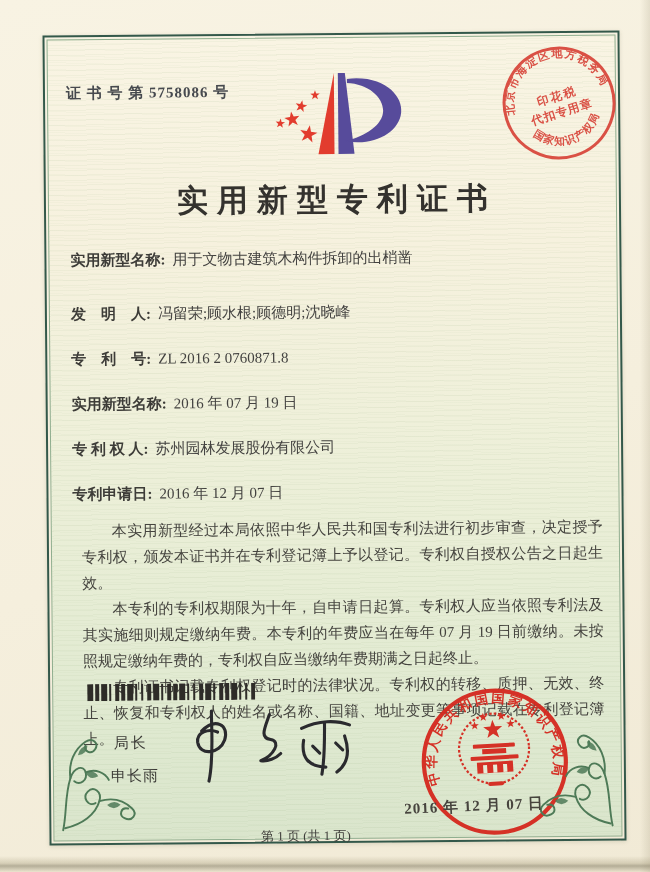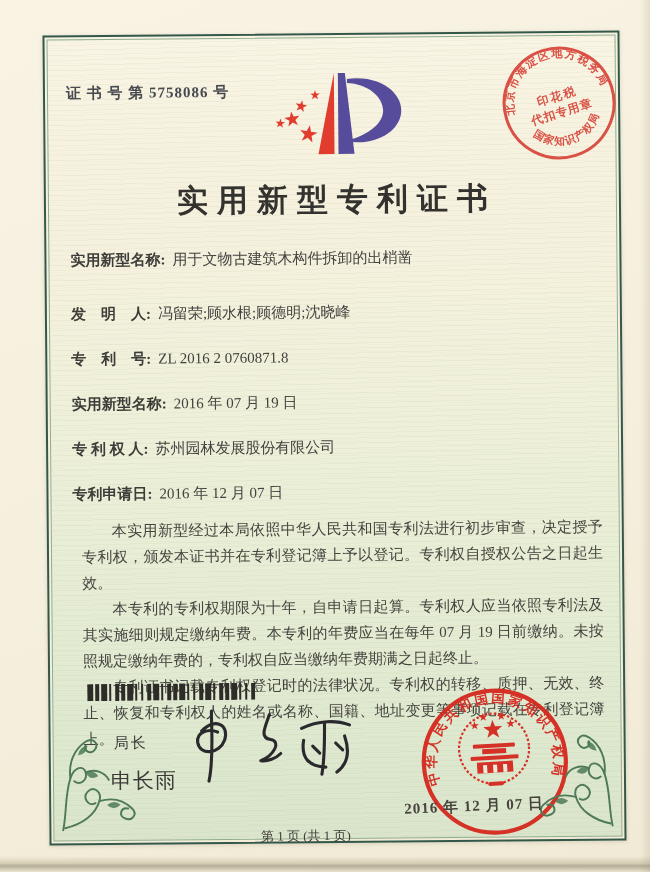--- a/index.html
+++ b/index.html
@@ -46,21 +46,21 @@
 
   .paras{left:30px;width:521px;top:478px;font-size:15px;line-height:26px;
     color:#45443f;text-align:justify;}
   .paras p{margin:0;text-indent:2em;}
 
   .barcode{left:34px;top:644px;width:168px;height:17px;display:flex;overflow:hidden;align-items:stretch;}
   .bc-bar{background:#2e2c28;}
   .bc-space{background:transparent;}
 
   .signer-title{left:60px;top:694px;font-size:15px;color:#3b3a36;letter-spacing:2px;}
-  .signer-name{left:57px;top:727px;font-size:21px;color:#3b3a36;letter-spacing:1px;}
+  .signer-name{left:57px;top:727px;font-size:15px;color:#3b3a36;letter-spacing:1px;}
   .signature{left:128px;top:660px;width:178px;height:95px;}
 
   .office-seal{left:362px;top:646px;width:158px;height:158px;transform:rotate(-3deg);opacity:.95;}
   .seal-date{left:350px;top:760px;font-size:15px;color:#47443e;letter-spacing:1px;
     transform:rotate(-2deg);z-index:5;font-weight:600;}
 
   .footer{left:0;right:0;top:789px;text-align:center;font-size:13px;color:#3f3e3a;
     transform:translateX(-32px);}
 
   .flourish{bottom:3px;width:96px;height:118px;}

